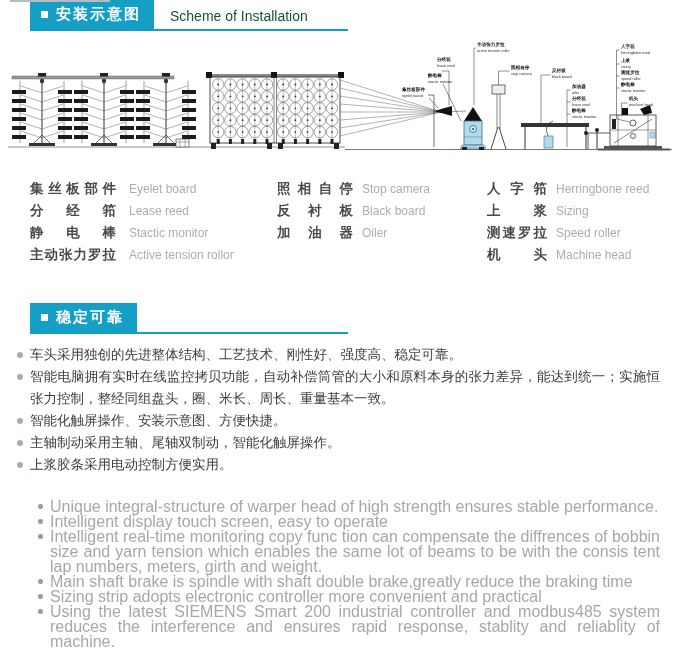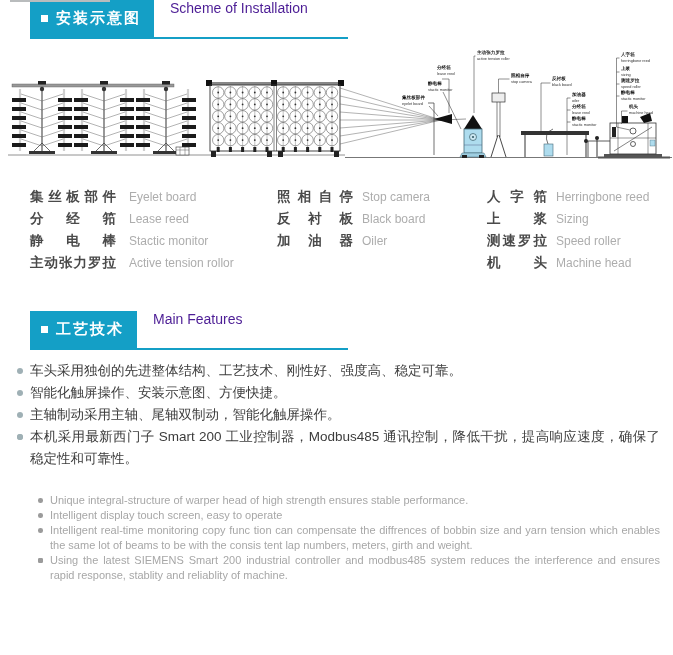--- a/index.html
+++ b/index.html
@@ -9,21 +9,21 @@
     font-family:"Liberation Sans", sans-serif;
   }
   .top-smudge { position:absolute; left:10px; top:0; width:100px; height:2px; background:#b9bcbd; }
 
   
   .sec-header { display:flex; align-items:stretch; margin-left:30px; width:318px;
     border-bottom:2px solid #149fc6; }
   .sec-title-zh { background:#149fc6; color:#fff; font-size:15px; font-weight:bold;
     letter-spacing:2px; padding:5px 13px 5px 11px; display:flex; align-items:center; gap:8px; }
   .bullet-sq { width:7px; height:7px; background:#fff; flex:0 0 auto; }
-  .sec-title-en { color:#4c1d95; font-size:14px; align-self:flex-end; padding:0 0 21px 16px; white-space:nowrap; }
+  .sec-title-en { color:#14532d; font-size:14px; align-self:flex-end; padding:0 0 5px 16px; white-space:nowrap; }
   #hdr1 { margin-top:0; }
   #hdr2 { margin-top:37px; }
 
   
   #diagram-svg { display:block; margin-top:4px; }
   .dzh { font-size:4.6px; font-weight:bold; fill:#111; font-family:"Liberation Sans",sans-serif; }
   .den { font-size:3.8px; fill:#333; font-family:"Liberation Sans",sans-serif; }
 
   
   .glossary { display:flex; margin:3px 0 0 30px; }
@@ -35,21 +35,21 @@
   .g-col-1 .g-zh { width:86px; } .g-col-2 .g-zh { width:76px; } .g-col-3 .g-zh { width:60px; }
   .g-en { color:#adadad; font-size:12px; margin-left:13px; white-space:nowrap; }
   .g-col-2 .g-en { margin-left:9px; } .g-col-3 .g-en { margin-left:9px; }
 
   
   ul.feat { list-style:none; margin:0; padding:0; }
   ul.feat-zh { margin:10px 13px 0 30px; }
   ul.feat-zh li { position:relative; font-size:13.5px; color:#3c3c3c; line-height:22px;
     text-align:justify; }
   ul.feat-en { margin:23px 13px 0 50px; }
-  ul.feat-en li { position:relative; font-size:11px; color:#a7a7a7; line-height:15px;
+  ul.feat-en li { position:relative; font-size:16px; color:#a7a7a7; line-height:15px;
     text-align:justify; }
   .dot { position:absolute; border-radius:50%; }
   ul.feat-zh .dot { left:-13px; top:8px; width:6px; height:6px; background:#9fb0b5; }
   ul.feat-en .dot { left:-12px; top:5px; width:4.5px; height:4.5px; background:#9b9b9b; }
 </style>
 </head>
 <body>
 
 <div class="top-smudge"></div>
 
@@ -482,33 +482,32 @@
     <div class="g-row">
         <span class="g-zh">机头</span>
         <span class="g-en">Machine head</span>
       </div>
   </div>
 </div>
 
 <div class="sec-header" id="hdr2">
   <div class="sec-title-zh">
     <span class="bullet-sq"></span>
-    <span>工艺技术</span>
+    <span>稳定可靠</span>
   </div>
-  <div class="sec-title-en">Main Features</div>
 </div>
 
 <ul class="feat feat-zh">
   <li><span class="dot"></span><span>车头采用独创的先进整体结构、工艺技术、刚性好、强度高、稳定可靠。</span></li>
+  <li><span class="dot"></span><span>智能电脑拥有实时在线监控拷贝功能，自动补偿筒管的大小和原料本身的张力差异，能达到统一；实施恒张力控制，整经同组盘头，圈、米长、周长、重量基本一致。</span></li>
   <li><span class="dot"></span><span>智能化触屏操作、安装示意图、方便快捷。</span></li>
   <li><span class="dot"></span><span>主轴制动采用主轴、尾轴双制动，智能化触屏操作。</span></li>
-  <li><span class="dot"></span></li>
-  <li><span class="dot"></span><span>本机采用最新西门子 Smart 200 工业控制器，Modbus485 通讯控制，降低干扰，提高响应速度，确保了稳定性和可靠性。</span></li>
+  <li><span class="dot"></span><span>上浆胶条采用电动控制方便实用。</span></li>
 </ul>
 
 <ul class="feat feat-en">
   <li><span class="dot"></span><span>Unique integral-structure of warper head of high strength ensures stable performance.</span></li>
   <li><span class="dot"></span><span>Intelligent display touch screen, easy to operate</span></li>
   <li><span class="dot"></span><span>Intelligent real-time monitoring copy func tion can compensate the diffrences of bobbin size and yarn tension which enables the same lot of beams to be with the consis tent lap numbers, meters, girth and weight.</span></li>
-  <li><span class="dot"></span></li>
-  <li><span class="dot"></span></li>
+  <li><span class="dot"></span><span>Main shaft brake is spindle with shaft double brake,greatly reduce the braking time</span></li>
+  <li><span class="dot"></span><span>Sizing strip adopts electronic controller more convenient and practical</span></li>
   <li><span class="dot"></span><span>Using the latest SIEMENS Smart 200 industrial controller and modbus485 system reduces the interference and ensures rapid response, stablity and reliablity of machine.</span></li>
 </ul>
 
 </body></html>

